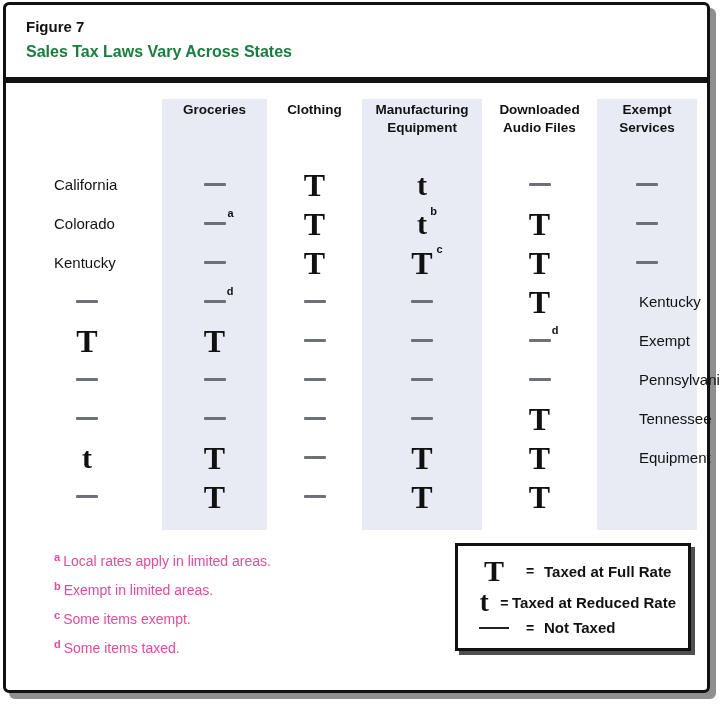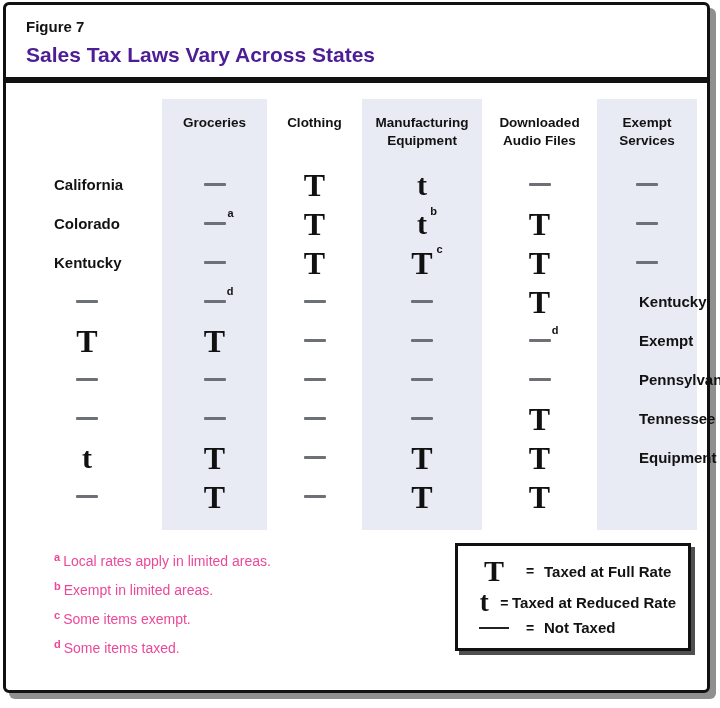--- a/index.html
+++ b/index.html
@@ -27,23 +27,23 @@
     padding: 13px 12px 0 20px;
     border-bottom: 6px solid #111111;
   }
   .figure-label {
     font-size: 15px;
     font-weight: bold;
     color: #121212;
   }
   .figure-title {
     margin-top: 8px;
-    font-size: 21px;
-    font-weight: bold;
-    color: #4c1d95;
+    font-size: 16px;
+    font-weight: bold;
+    color: #15803d;
   }
 
   .figure-body {
     position: relative;
     height: 601px;
   }
 
   
   .table-wrap {
     position: absolute;
@@ -63,32 +63,32 @@
     grid-template-columns: 150px 105px 95px 120px 115px 100px;
     padding-bottom: 14px;
   }
   .corner-cell { height: 66px; }
   .h-cell {
     height: 66px;
     display: flex;
     align-items: flex-start;
     justify-content: center;
     text-align: center;
-    padding-top: 15px;
+    padding-top: 2px;
     font-size: 13.5px;
     font-weight: bold;
     line-height: 1.3;
   }
   .state-cell {
     height: 39px;
     display: flex;
     align-items: center;
     padding-left: 42px;
     font-size: 15px;
-    font-weight: bold;
+    font-weight: normal;
     white-space: nowrap;
   }
   .sym-cell {
     height: 39px;
     display: flex;
     align-items: center;
     justify-content: center;
   }
   .cell-sym { position: relative; display: inline-flex; align-items: center; }
   .tax-glyph {

